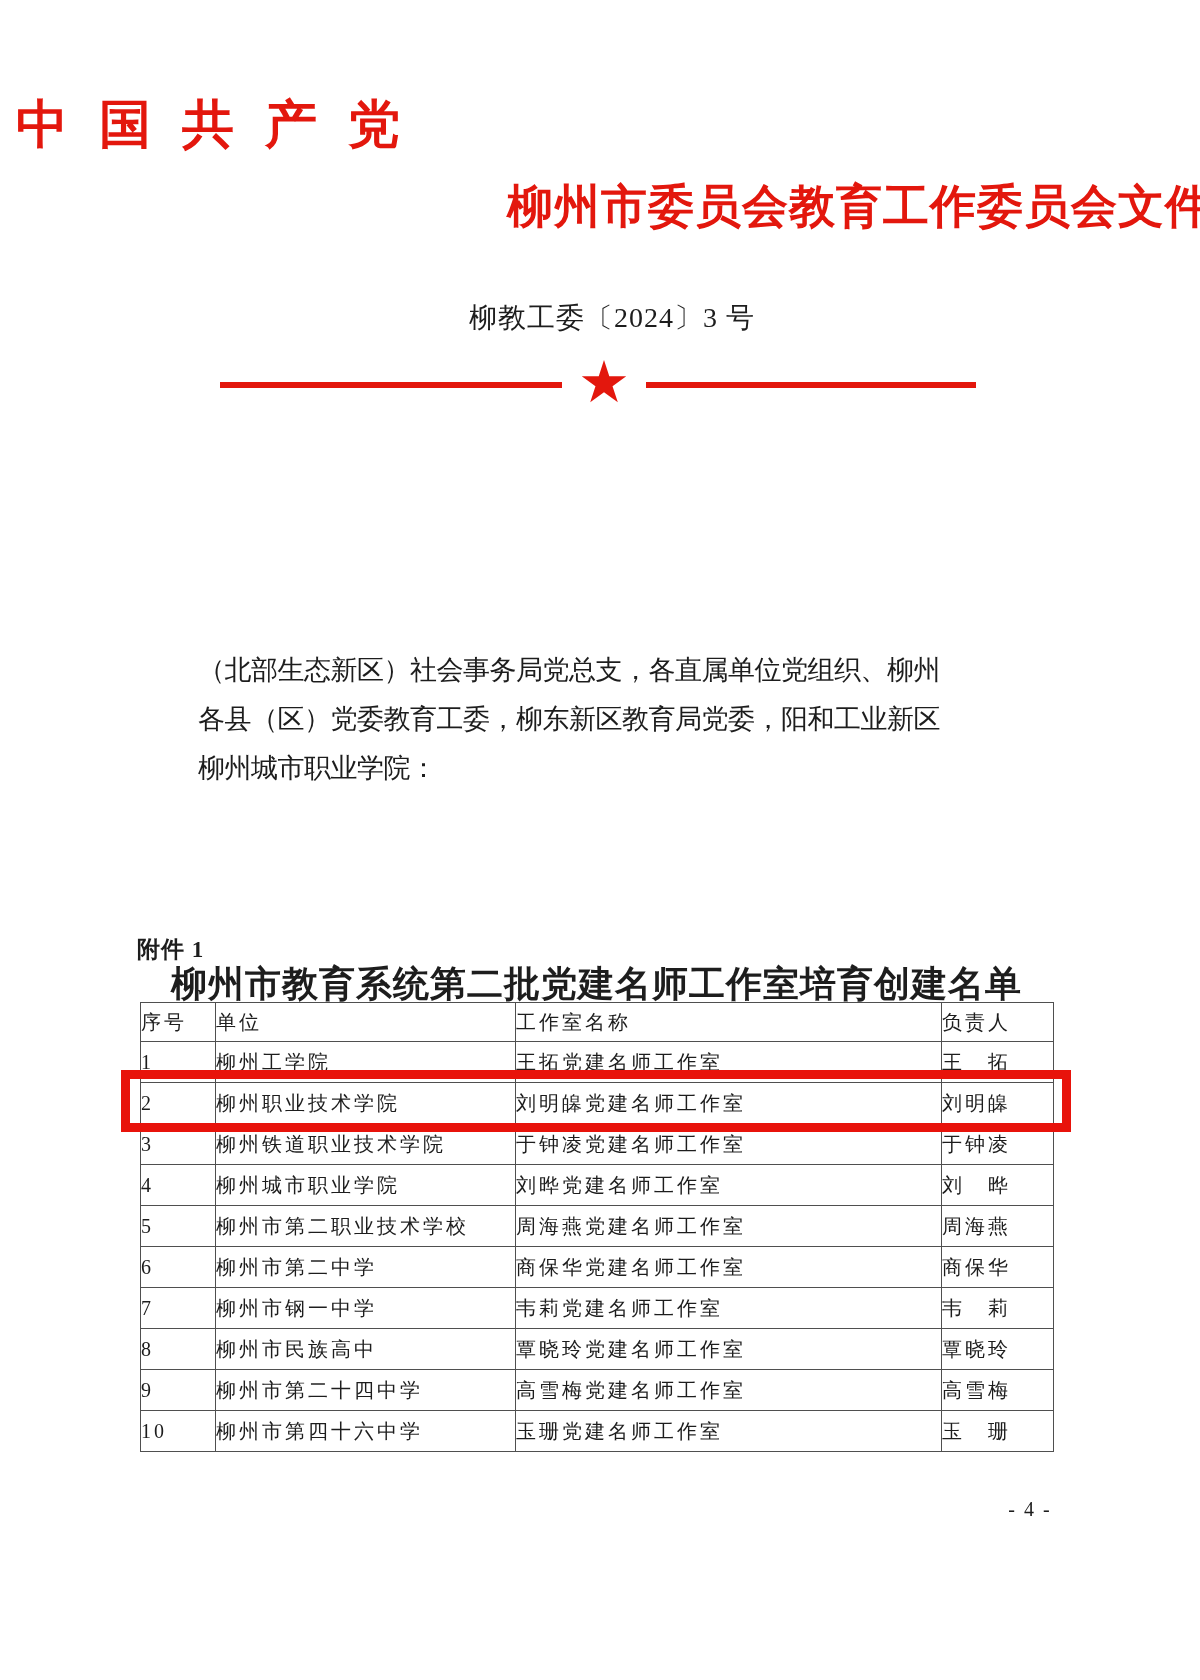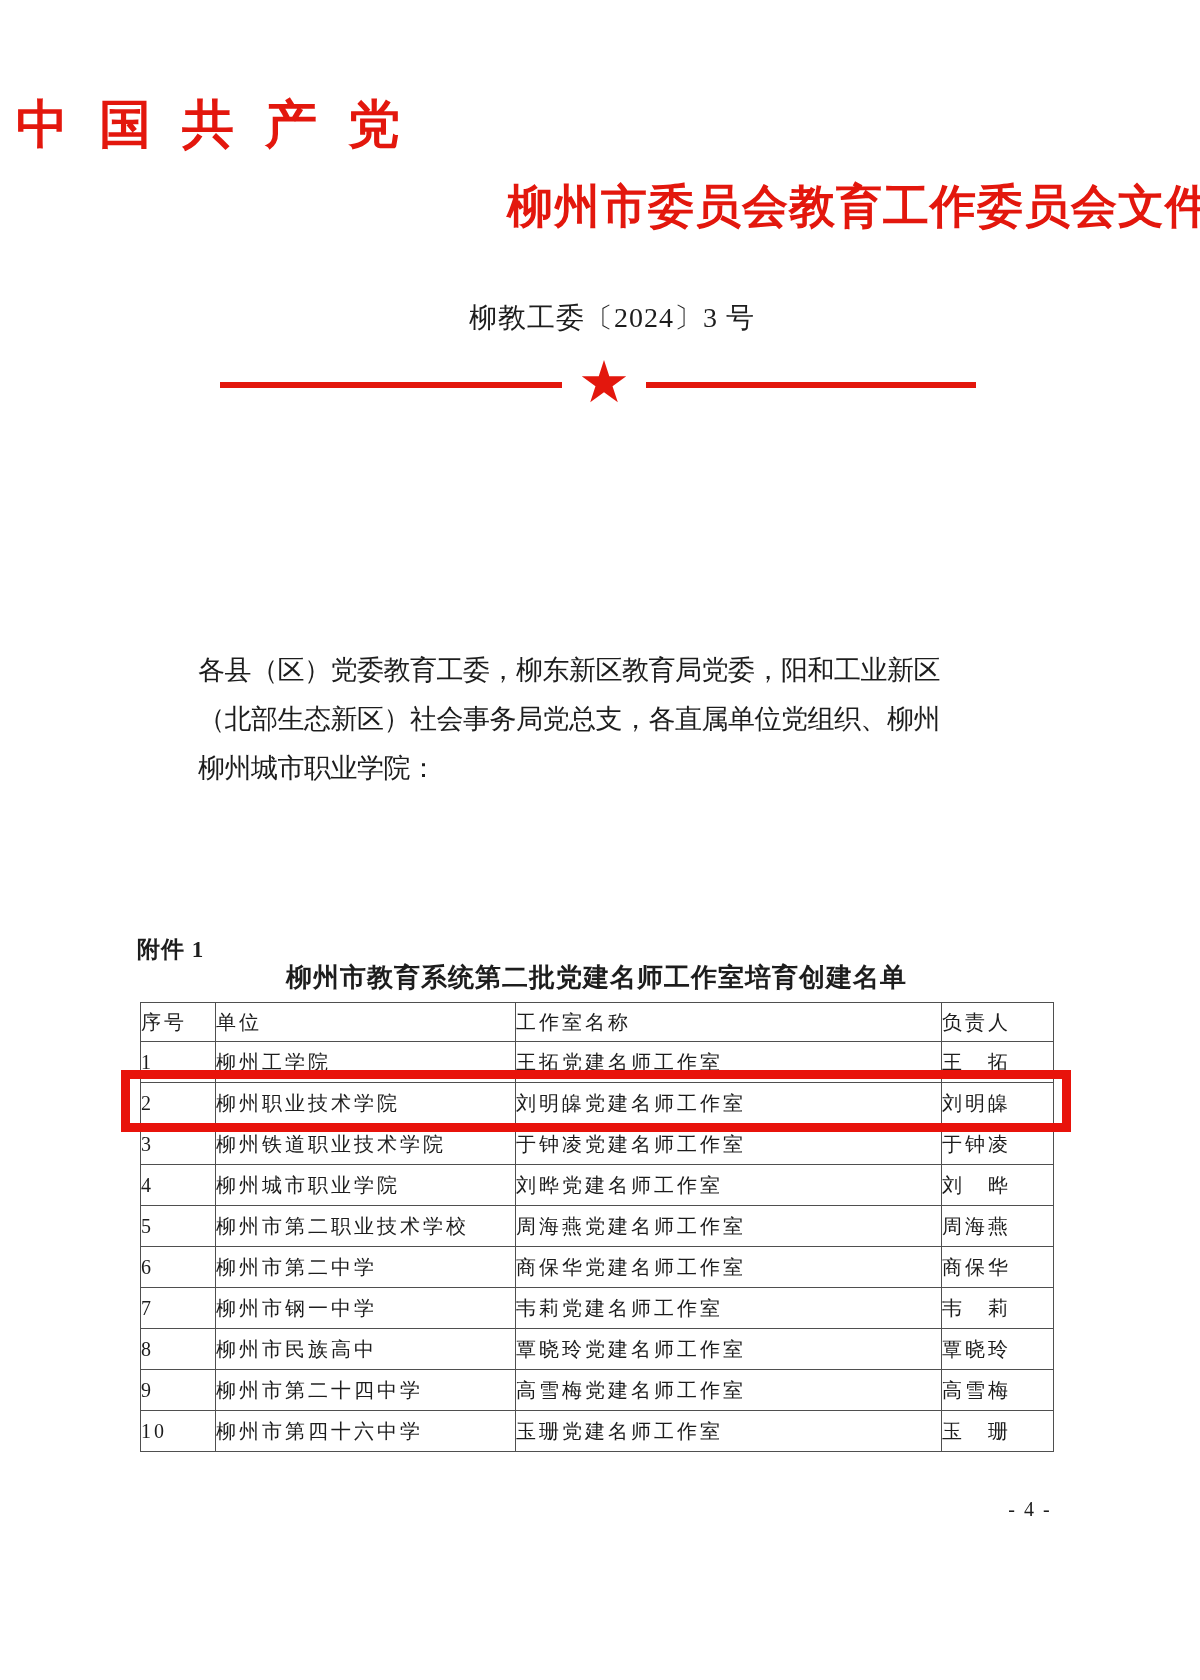--- a/index.html
+++ b/index.html
@@ -68,21 +68,21 @@
   
   .attachment-label{
     position:absolute;top:934px;left:137px;
     font-family:Liberation Serif, serif;
     font-size:23px;font-weight:bold;
     letter-spacing:1px;
   }
   .table-title{
     position:absolute;top:960px;left:140px;width:913px;
     text-align:center;
-    font-size:26px;font-weight:bold;
+    font-size:36px;font-weight:bold;
     letter-spacing:1px;
   }
   
   .roster-table{
     position:absolute;top:1002px;left:140px;
     width:913px;
     border-collapse:collapse;
     table-layout:fixed;
     font-size:20px;
   }
@@ -127,22 +127,22 @@
   <div class="red-rule">
     <div class="rule-seg left"></div>
     <div class="rule-gap"></div>
     <div class="rule-star">★</div>
     <div class="rule-gap"></div>
     <div class="rule-seg right"></div>
   </div>
 
 
   <div class="body-text">
+    <div>（北部生态新区）社会事务局党总支，各直属单位党组织、柳州</div>
     <div>各县（区）党委教育工委，柳东新区教育局党委，阳和工业新区</div>
-    <div>（北部生态新区）社会事务局党总支，各直属单位党组织、柳州</div>
     <div>柳州城市职业学院：</div>
   </div>
 
   <div class="attachment-label">附件 1</div>
   <div class="table-title">柳州市教育系统第二批党建名师工作室培育创建名单</div>
 
   <table class="roster-table">
     <colgroup>
       <col class="col-no">
         <col class="col-unit">

